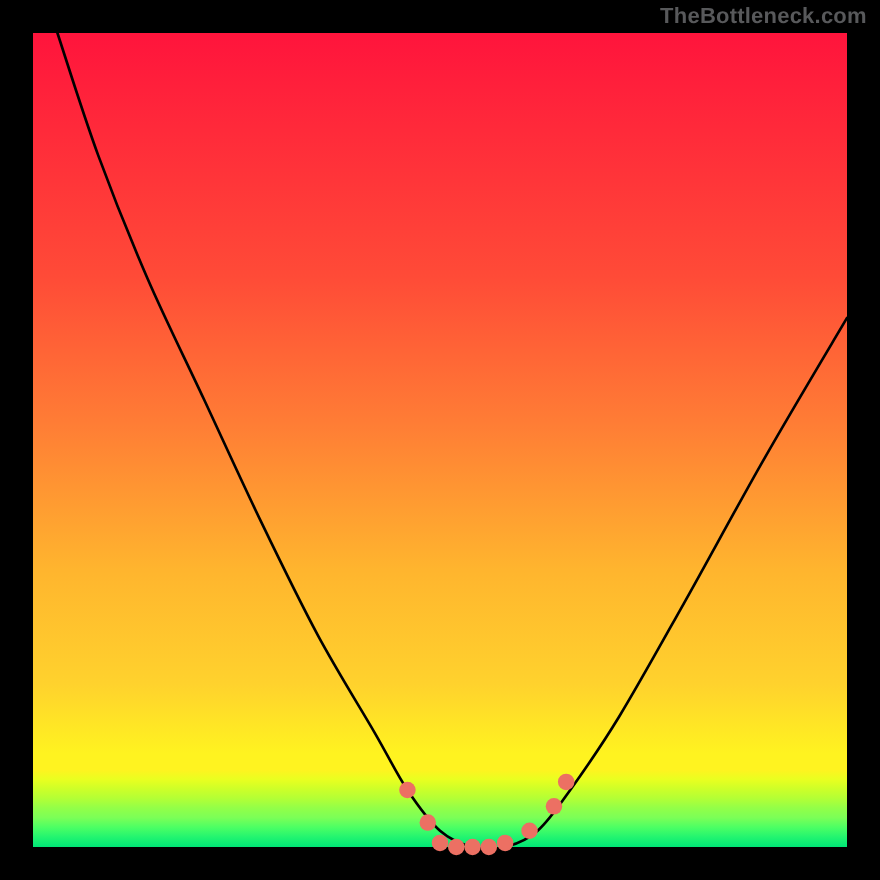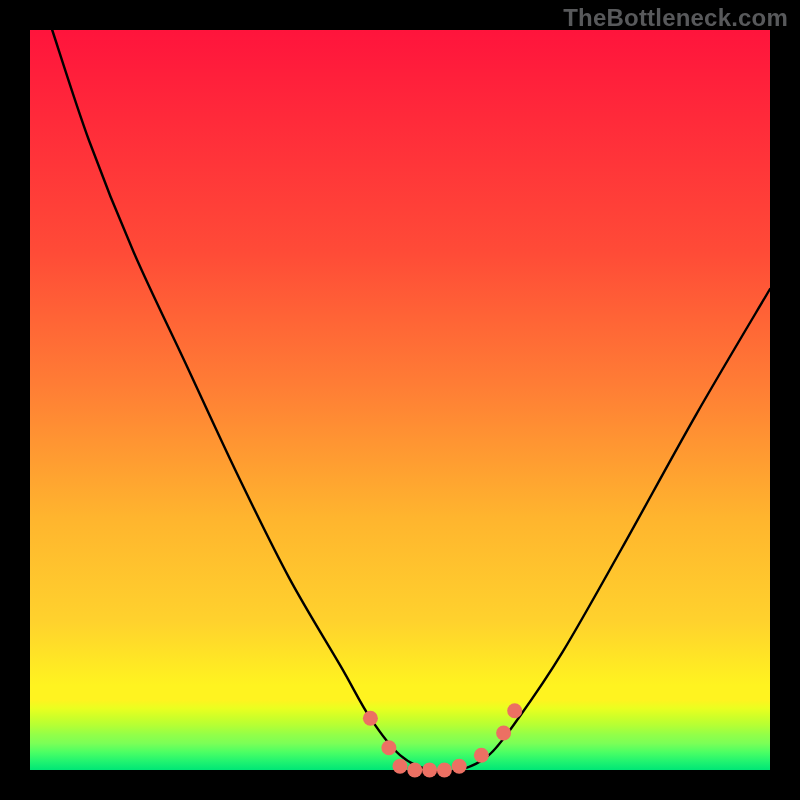--- a/index.html
+++ b/index.html
@@ -16,21 +16,21 @@
     top: 0;
     width: 800px;
     height: 800px;
     background: #000;
   }
   .attribution {
     position: absolute;
     top: 4px;
     right: 12px;
     font-family: Arial, Helvetica, sans-serif;
-    font-size: 24px;
+    font-size: 20px;
     font-weight: 600;
     color: #58595b;
     letter-spacing: 0.2px;
   }
   svg {
     position: absolute;
     left: 0;
     top: 0;
   }
 </style>

